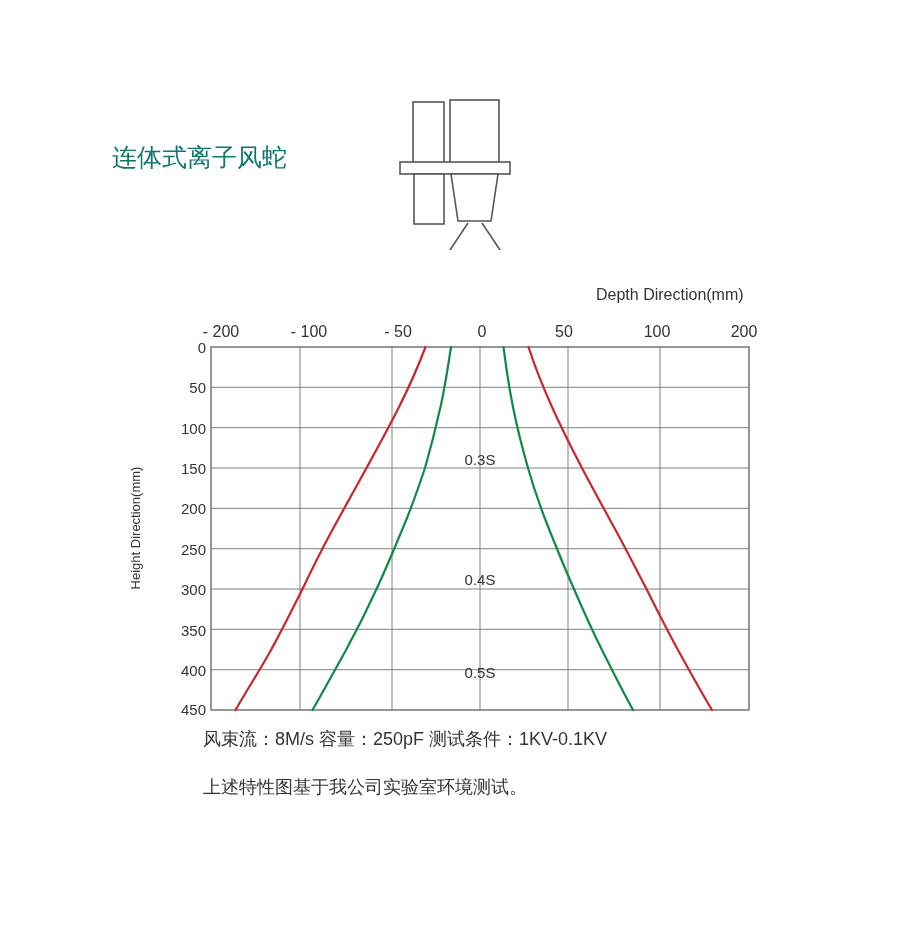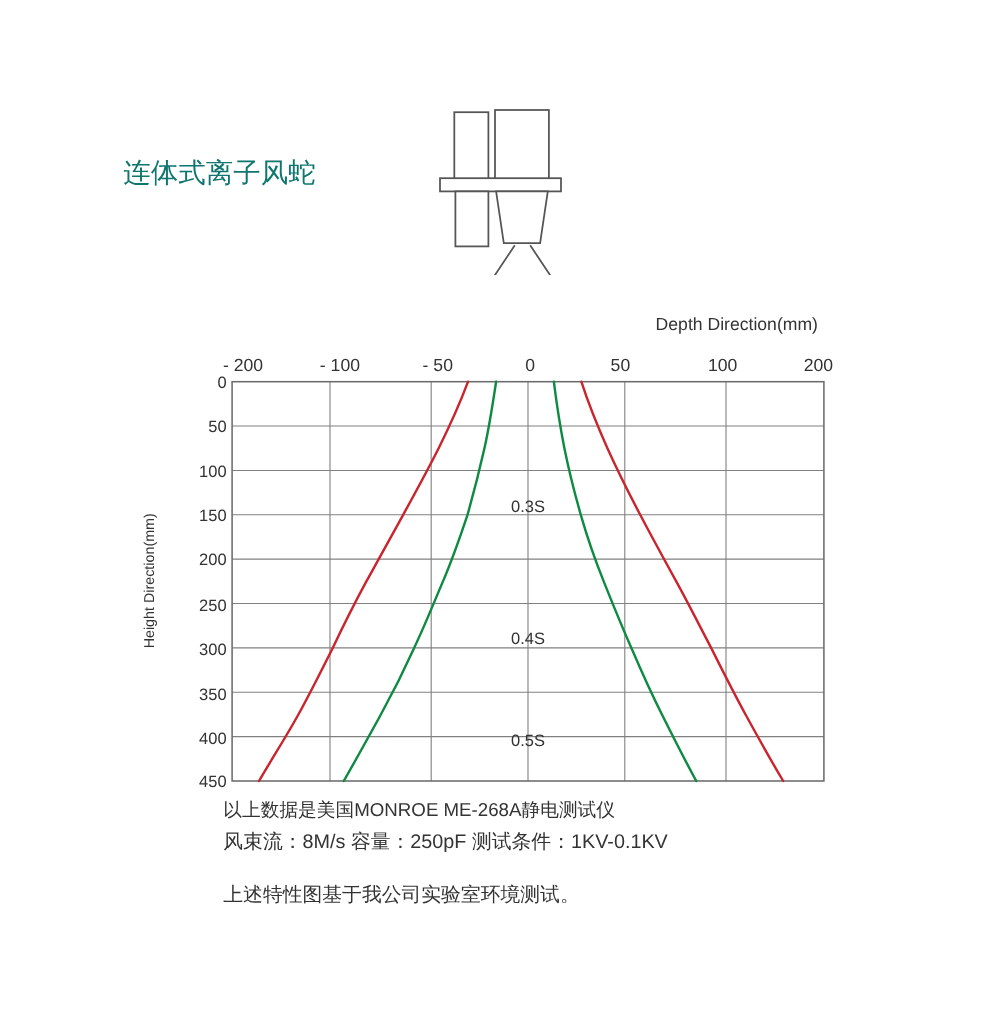--- a/index.html
+++ b/index.html
@@ -174,17 +174,16 @@
 
     <g font-family="Liberation Sans, sans-serif" font-size="15" fill="#333333" text-anchor="middle">
       <text x="480" y="421">0.3S</text>
       <text x="480" y="541">0.4S</text>
       <text x="480" y="634">0.5S</text>
     </g>
   </svg>
 </div>
 
 <div id="footer-notes">
-  <div class="note-line">以上数据是美国MONROE ME-268A静电测试仪</div>
   <div class="note-line big">风束流：8M/s  容量：250pF  测试条件：1KV-0.1KV</div>
   <div class="note-gap"></div>
   <div class="note-line big">上述特性图基于我公司实验室环境测试。</div>
 </div>
 
 </body></html>

